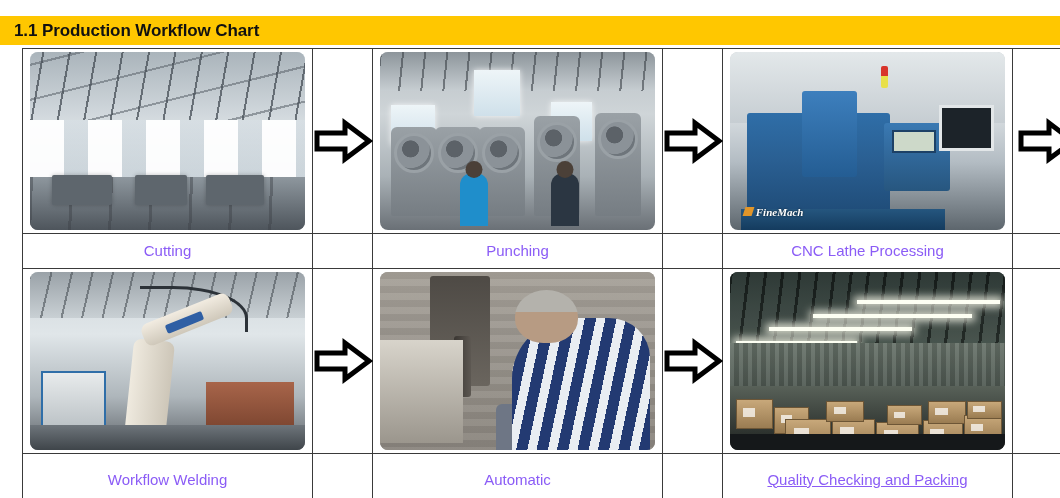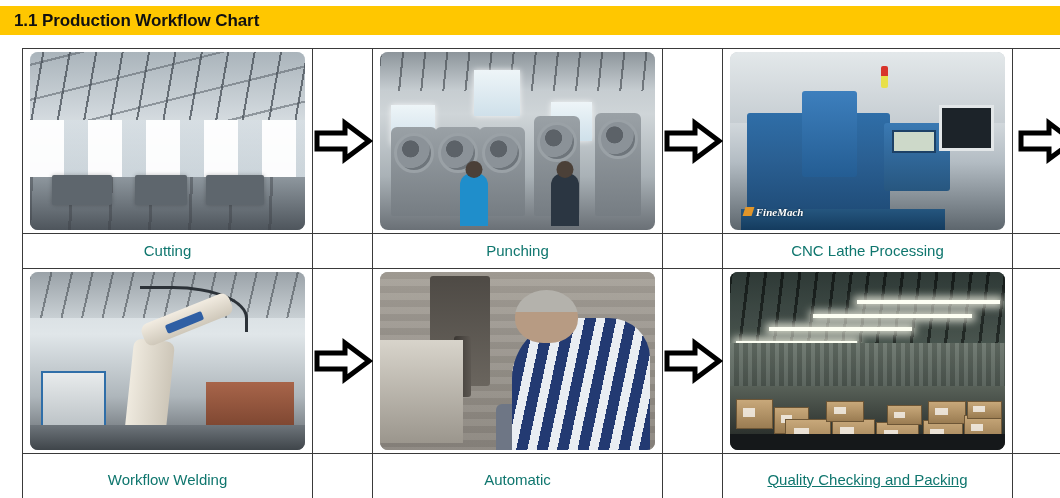--- a/index.html
+++ b/index.html
@@ -12,21 +12,21 @@
     height: 498px;
     font-family: "Liberation Sans", sans-serif;
     overflow: hidden;
     position: relative;
   }
 
   
   #title-bar {
     position: absolute;
     left: 0;
-    top: 6px;
+    top: 16px;
     width: 1060px;
     height: 29px;
     background: #FFC700;
     box-sizing: border-box;
   }
   #title-bar .title-text {
     position: absolute;
     left: 14px;
     top: 50%;
     transform: translateY(-50%);
@@ -55,21 +55,21 @@
   .col-pic   { width: 290px; }
   .col-arrow { width: 60px;  }
   .col-tail  { width: 55px;  }
 
   .pic-cell   { height: 184px; text-align: center; }
   .cap-cell   { height: 34px;  text-align: center; }
   .cap-cell.two-line { height: 52px; }
 
   .caption {
     font-size: 15px;
-    color: #0f766e;
+    color: #8b5cf6;
     line-height: 1.25;
     padding: 4px 2px;
     display: block;
   }
 
   
   .arrow-wrap {
     width: 100%;
     height: 184px;
     display: flex;

